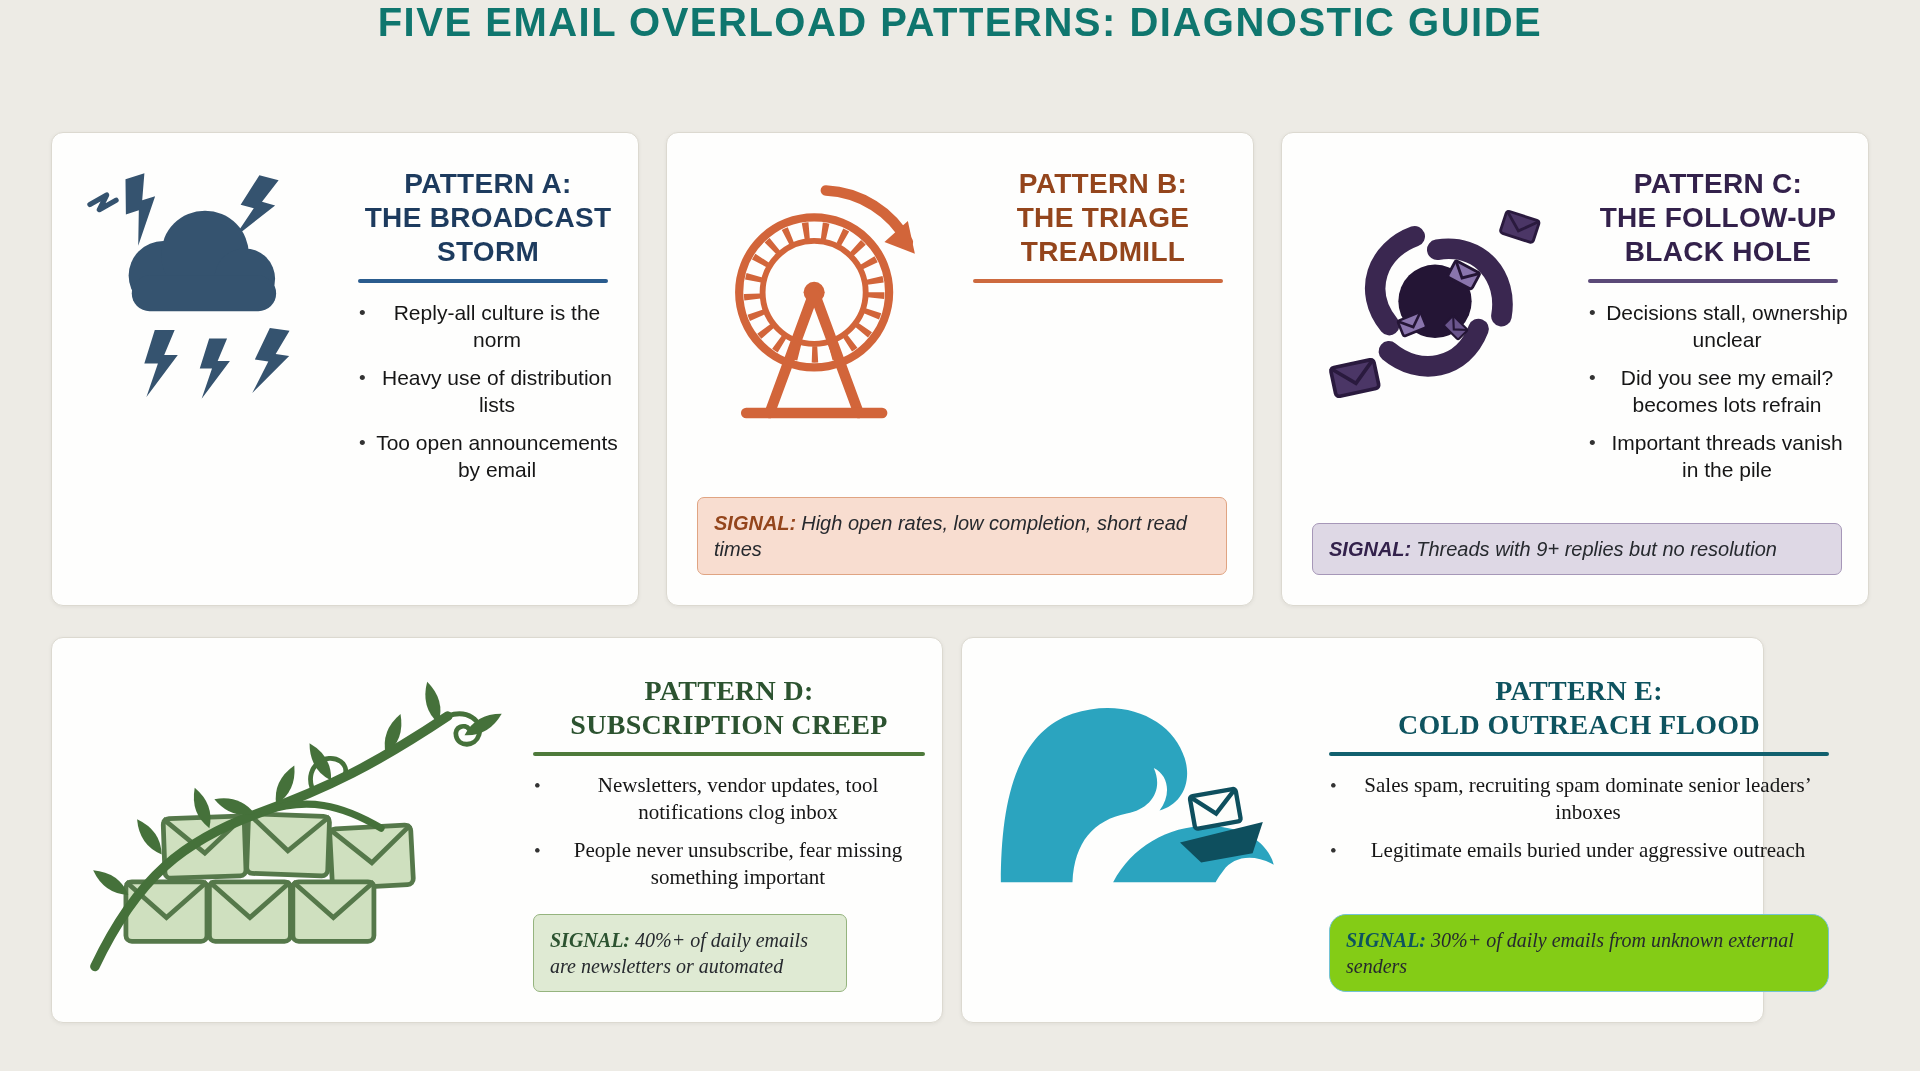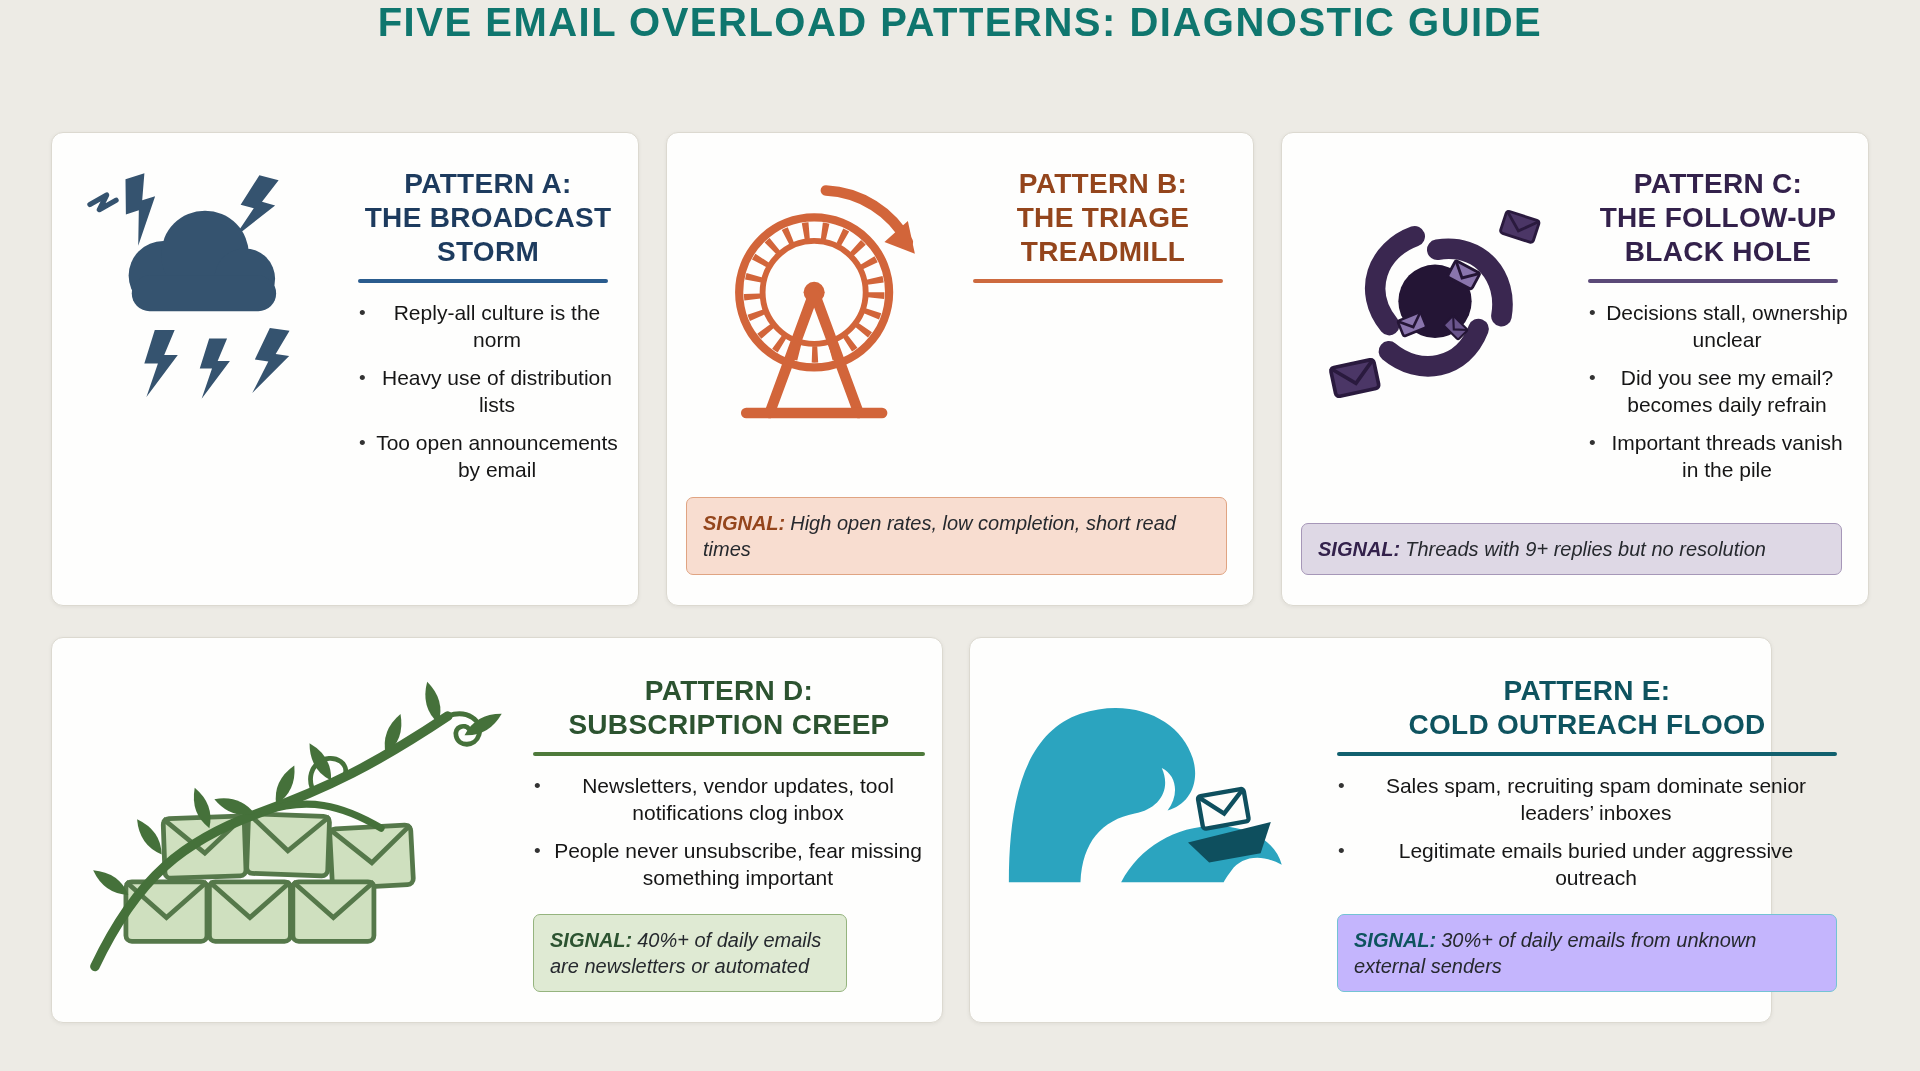--- a/index.html
+++ b/index.html
@@ -11,21 +11,21 @@
     position:relative; overflow:hidden;
   }
   .page-title {
     text-align:center;
     font-size:40px;
     font-weight:700;
     letter-spacing:1.5px;
     color:#0f766e;
   }
   .row1 { position:absolute; left:51px; top:132px; display:flex; gap:27px; }
-  .row2 { position:absolute; left:51px; top:637px; display:flex; gap:26px; }
+  .row2 { position:absolute; left:51px; top:637px; display:flex; gap:18px;font-family:Liberation Serif, serif; }
   .card {
     position:relative;
     background:#fefefd;
     border:1px solid #dcd9d0;
     border-radius:12px;
     box-shadow:0 1px 4px rgba(0,0,0,0.06);
   }
   .card.top { width:588px; height:474px; }
   .card-d { width:892px; height:386px; }
   .card-e { width:803px; height:386px; }
@@ -53,21 +53,21 @@
   }
   .bullets li::before { content:"\2022"; position:absolute; left:1px; top:0; font-size:19px; color:#333; }
 
   .signal {
     position:absolute; bottom:30px;
     border-radius:7px; border:1.5px solid;
     padding:12px 16px;
     font-size:20px; line-height:26px;
     font-style:italic; color:#26292e;
   }
-  .card.top .signal { left:19px; right:26px;margin-top:32px; }
+  .card.top .signal { left:30px; right:26px;margin-top:32px; }
   .card-d .signal { left:481px; width:314px; }
   .card-e .signal { left:367px; width:500px; }
   .slabel { font-weight:700; margin-right:5px; }
 
   
   .card-a .card-title { color:#1d3b5e; }
   .card-a .rule { background:#2a5c8e; }
   .card-a .signal { background:#cdddf2; border-color:#a7bcda; }
   .card-a .slabel { color:#1d3b5e; }
 
@@ -81,21 +81,21 @@
   .card-c .signal { background:#ded8e5; border-color:#a697b8; }
   .card-c .slabel { color:#33214b; }
 
   .card-d .card-title { color:#2c5330; }
   .card-d .rule { background:#4e7a3b; }
   .card-d .signal { background:#dfead3; border-color:#95b47e; }
   .card-d .slabel { color:#2c5330; }
 
   .card-e .card-title { color:#0e535f; }
   .card-e .rule { background:#11606e; }
-  .card-e .signal { background:#c4b5fd; border-color:#74c3d4; }
+  .card-e .signal { background:#84cc16; border-color:#74c3d4;border-radius:17px; }
   .card-e .slabel { color:#0e535f; }
 </style>
 </head>
 <body>
 
 <h1 class="page-title">FIVE EMAIL OVERLOAD PATTERNS: DIAGNOSTIC GUIDE</h1>
 
 <div class="row1">
 
   <section class="card top card-a">
@@ -185,21 +185,21 @@
     </div>
     <div class="content">
       <h2 class="card-title">
         <span class="tline">PATTERN C:</span>
         <span class="tline">THE FOLLOW-UP</span>
         <span class="tline">BLACK HOLE</span>
       </h2>
       <div class="rule"></div>
       <ul class="bullets">
         <li>Decisions stall, ownership unclear</li>
-        <li>Did you see my email? becomes daily refrain</li>
+        <li>Did you see my email? becomes lots refrain</li>
         <li>Important threads vanish in the pile</li>
       </ul>
     </div>
     <div class="signal">
       <span class="slabel">SIGNAL:</span><span class="stext">Threads with 9+ replies but no resolution</span>
     </div>
   </section>
 
 </div>
 

